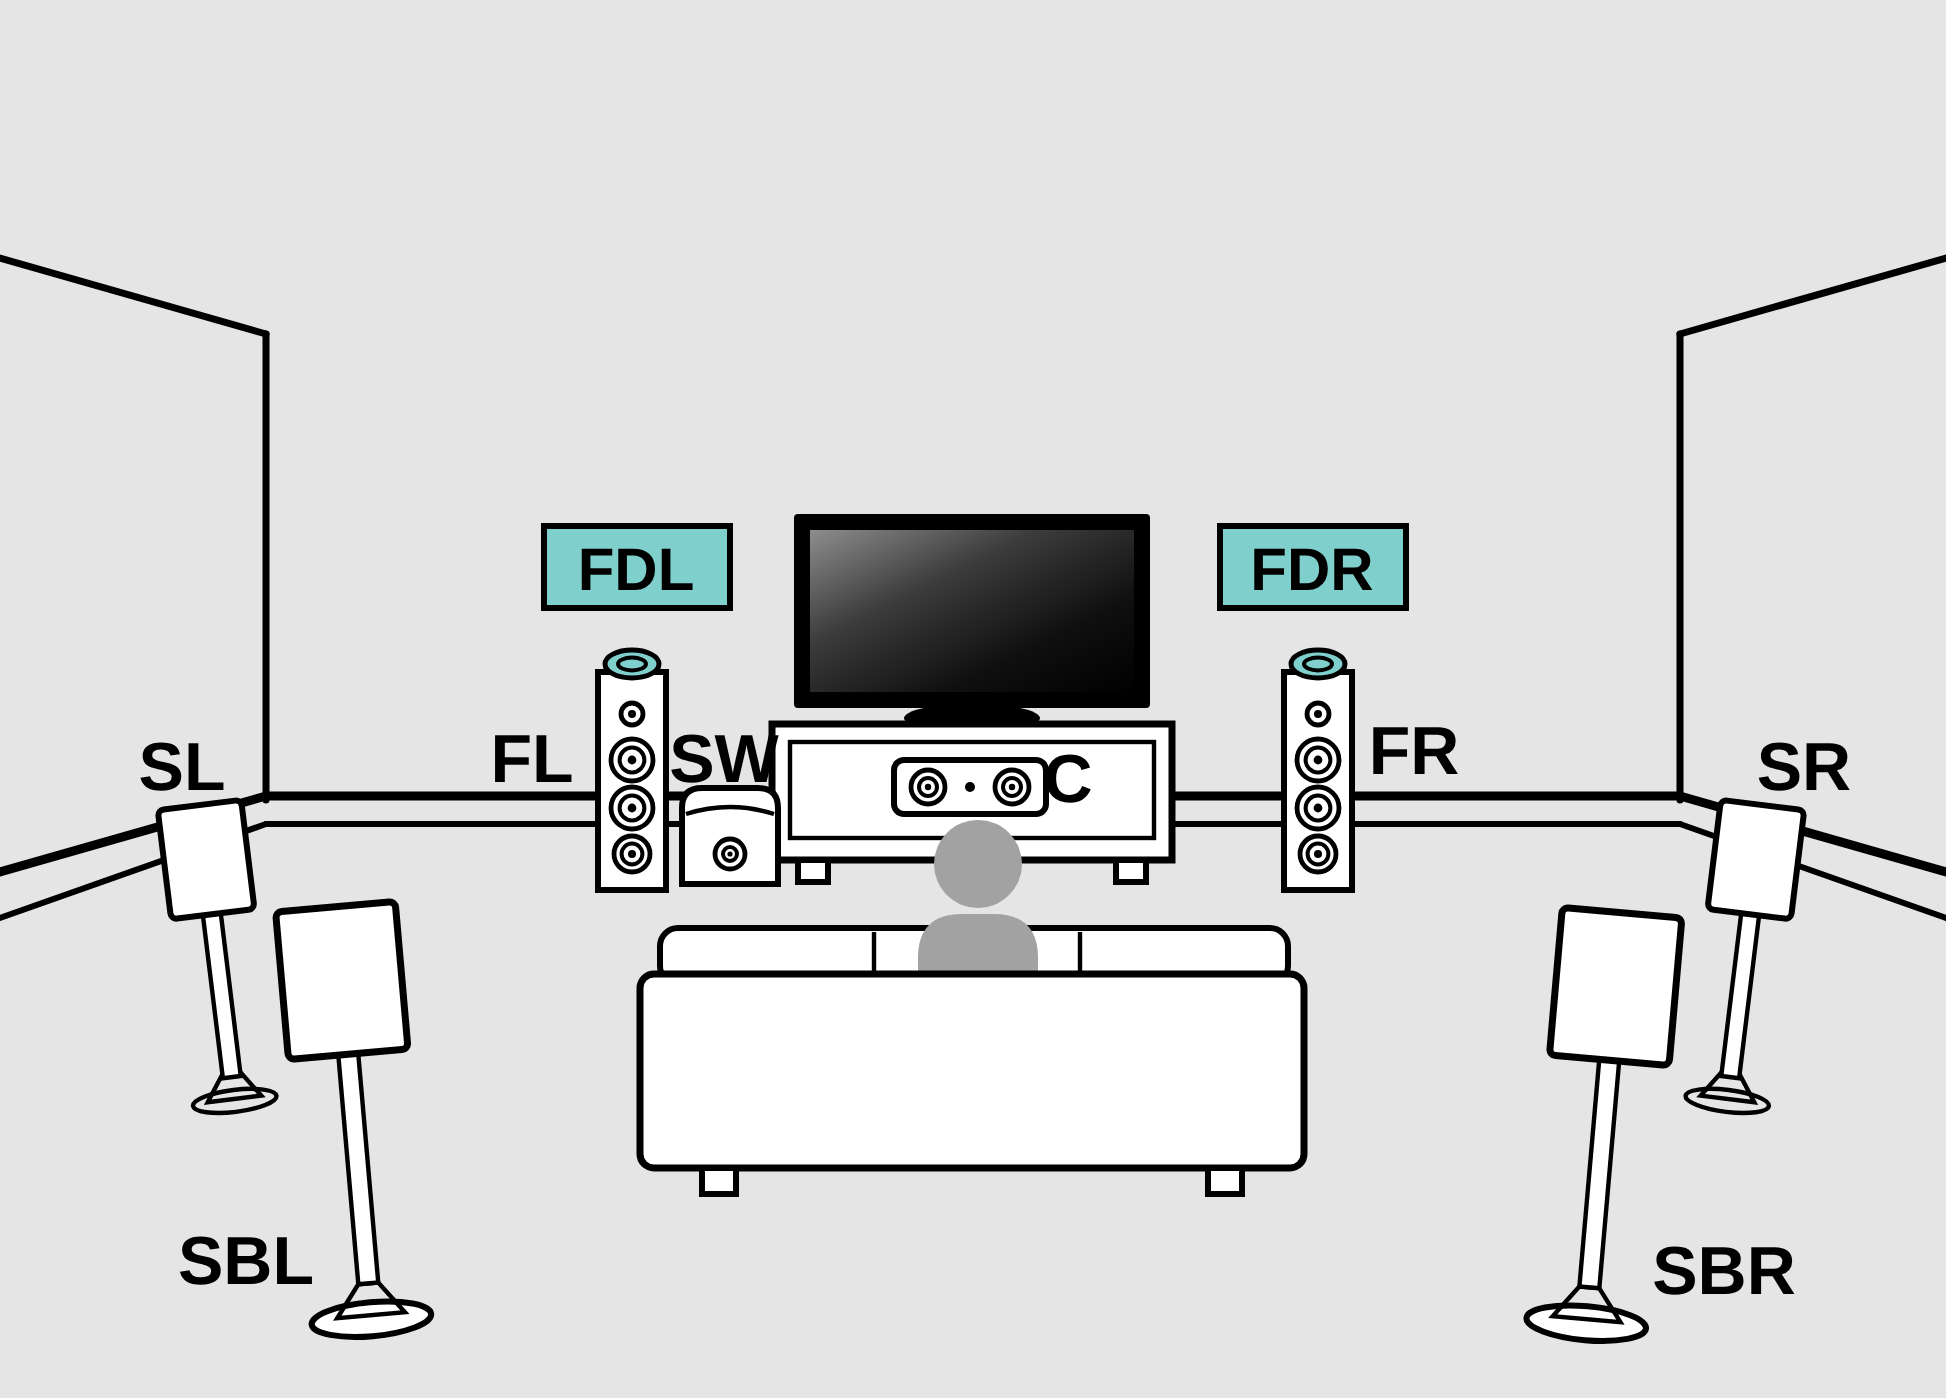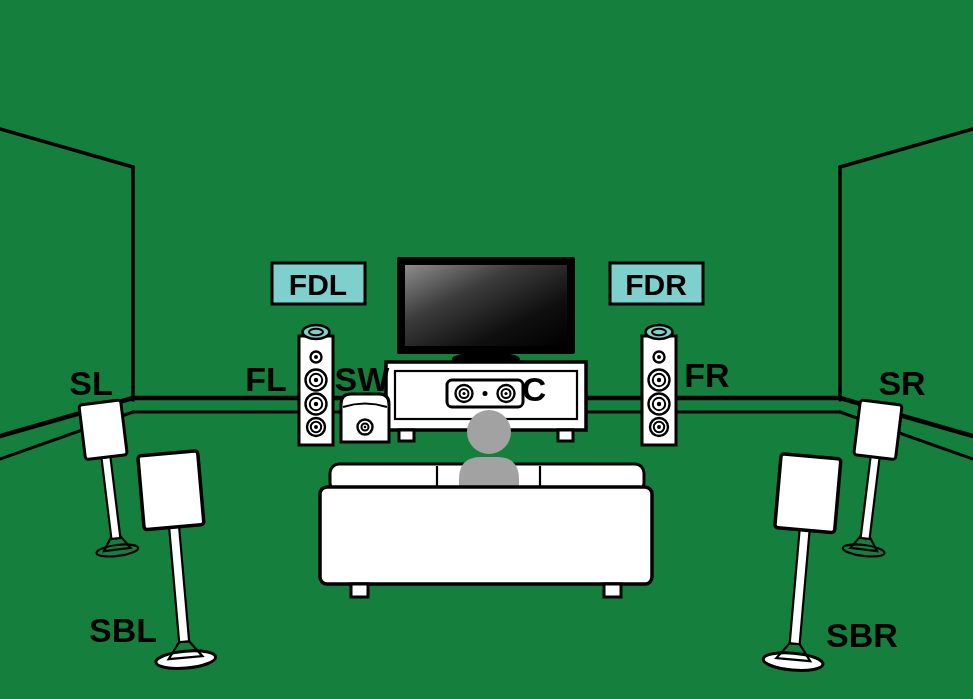--- a/index.html
+++ b/index.html
@@ -1,16 +1,16 @@
 <!DOCTYPE html>
 <html><head>
 <meta charset="utf-8">
 <style>
   html, body { margin: 0; padding: 0; background: #ffffff; }
-  .stage { position: relative; width: 973px; height: 699px; background: #15803d; overflow: hidden; }
+  .stage { position: relative; width: 973px; height: 699px; background: #e5e5e5; overflow: hidden; }
   svg { display: block; }
   .wall  { stroke: #000; stroke-width: 3.5; fill: none; stroke-linecap: round; }
   .floor1{ stroke: #000; stroke-width: 4.5; fill: none; stroke-linecap: round; }
   .floor2{ stroke: #000; stroke-width: 3; fill: none; stroke-linecap: round; }
   .shape { fill: #fff; stroke: #000; stroke-width: 3; }
   .shapeT{ fill: #fff; stroke: #000; stroke-width: 3.5; }
   .thin  { fill: none; stroke: #000; stroke-width: 2.2; }
   .ring  { fill: #fff; stroke: #000; stroke-width: 2.4; }
   .ring2 { fill: none; stroke: #000; stroke-width: 2; }
   .dot   { fill: #000; stroke: none; }

